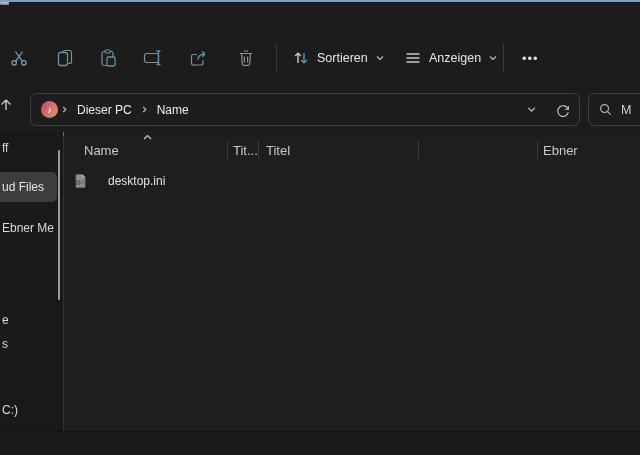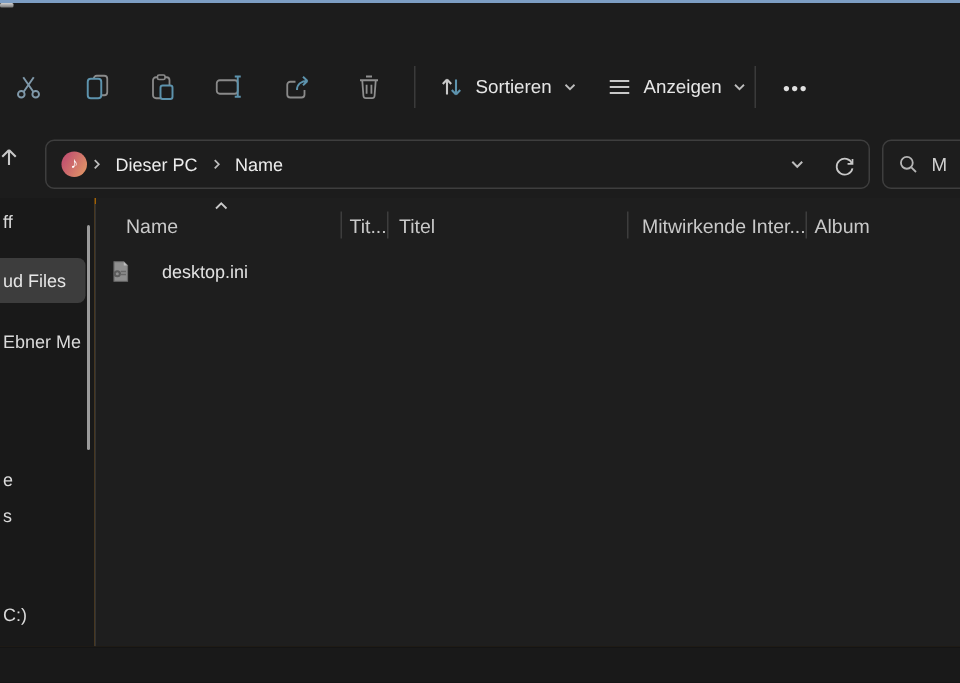--- a/index.html
+++ b/index.html
@@ -246,23 +246,22 @@
       <div class="sort-caret">
         <svg width="11" height="8" viewBox="0 0 11 8" fill="none" stroke="#c9c9c9" stroke-width="1.2">
           <path d="M2 6 L5.5 2.5 L9 6"></path>
         </svg>
       </div>
       <div class="col-sep" style="left:163px;"></div>
       <div class="col-head" style="left:169px;">Tit...</div>
       <div class="col-sep" style="left:194px;"></div>
       <div class="col-head" style="left:202px;">Titel</div>
       <div class="col-sep" style="left:354px;"></div>
-      <div class="col-head" style="left:364px;">Mitwirkende Inter...</div>
       <div class="col-sep" style="left:473px;"></div>
-      <div class="col-head" style="left:479px;">Album</div>
+      <div class="col-head" style="left:479px;">Ebner</div>
 
       <div class="file-row">
         <span>
           <svg width="16" height="16" viewBox="0 0 16 16">
             <path d="M4 1.5 H10.5 L13 4 V14.5 H4 Z" fill="#8f8f8f" stroke="#6c6c6c" stroke-width="0.8"></path>
             <path d="M10.5 1.5 L10.5 4 L13 4 Z" fill="#bdbdbd"></path>
             <circle cx="6.2" cy="9.5" r="2.4" fill="#5c5c5c"></circle>
             <circle cx="6.2" cy="9.5" r="1" fill="#8f8f8f"></circle>
             <rect x="8.5" y="7.5" width="3.5" height="1" fill="#6a6a6a"></rect>
             <rect x="8.5" y="9.5" width="3.5" height="1" fill="#6a6a6a"></rect>

